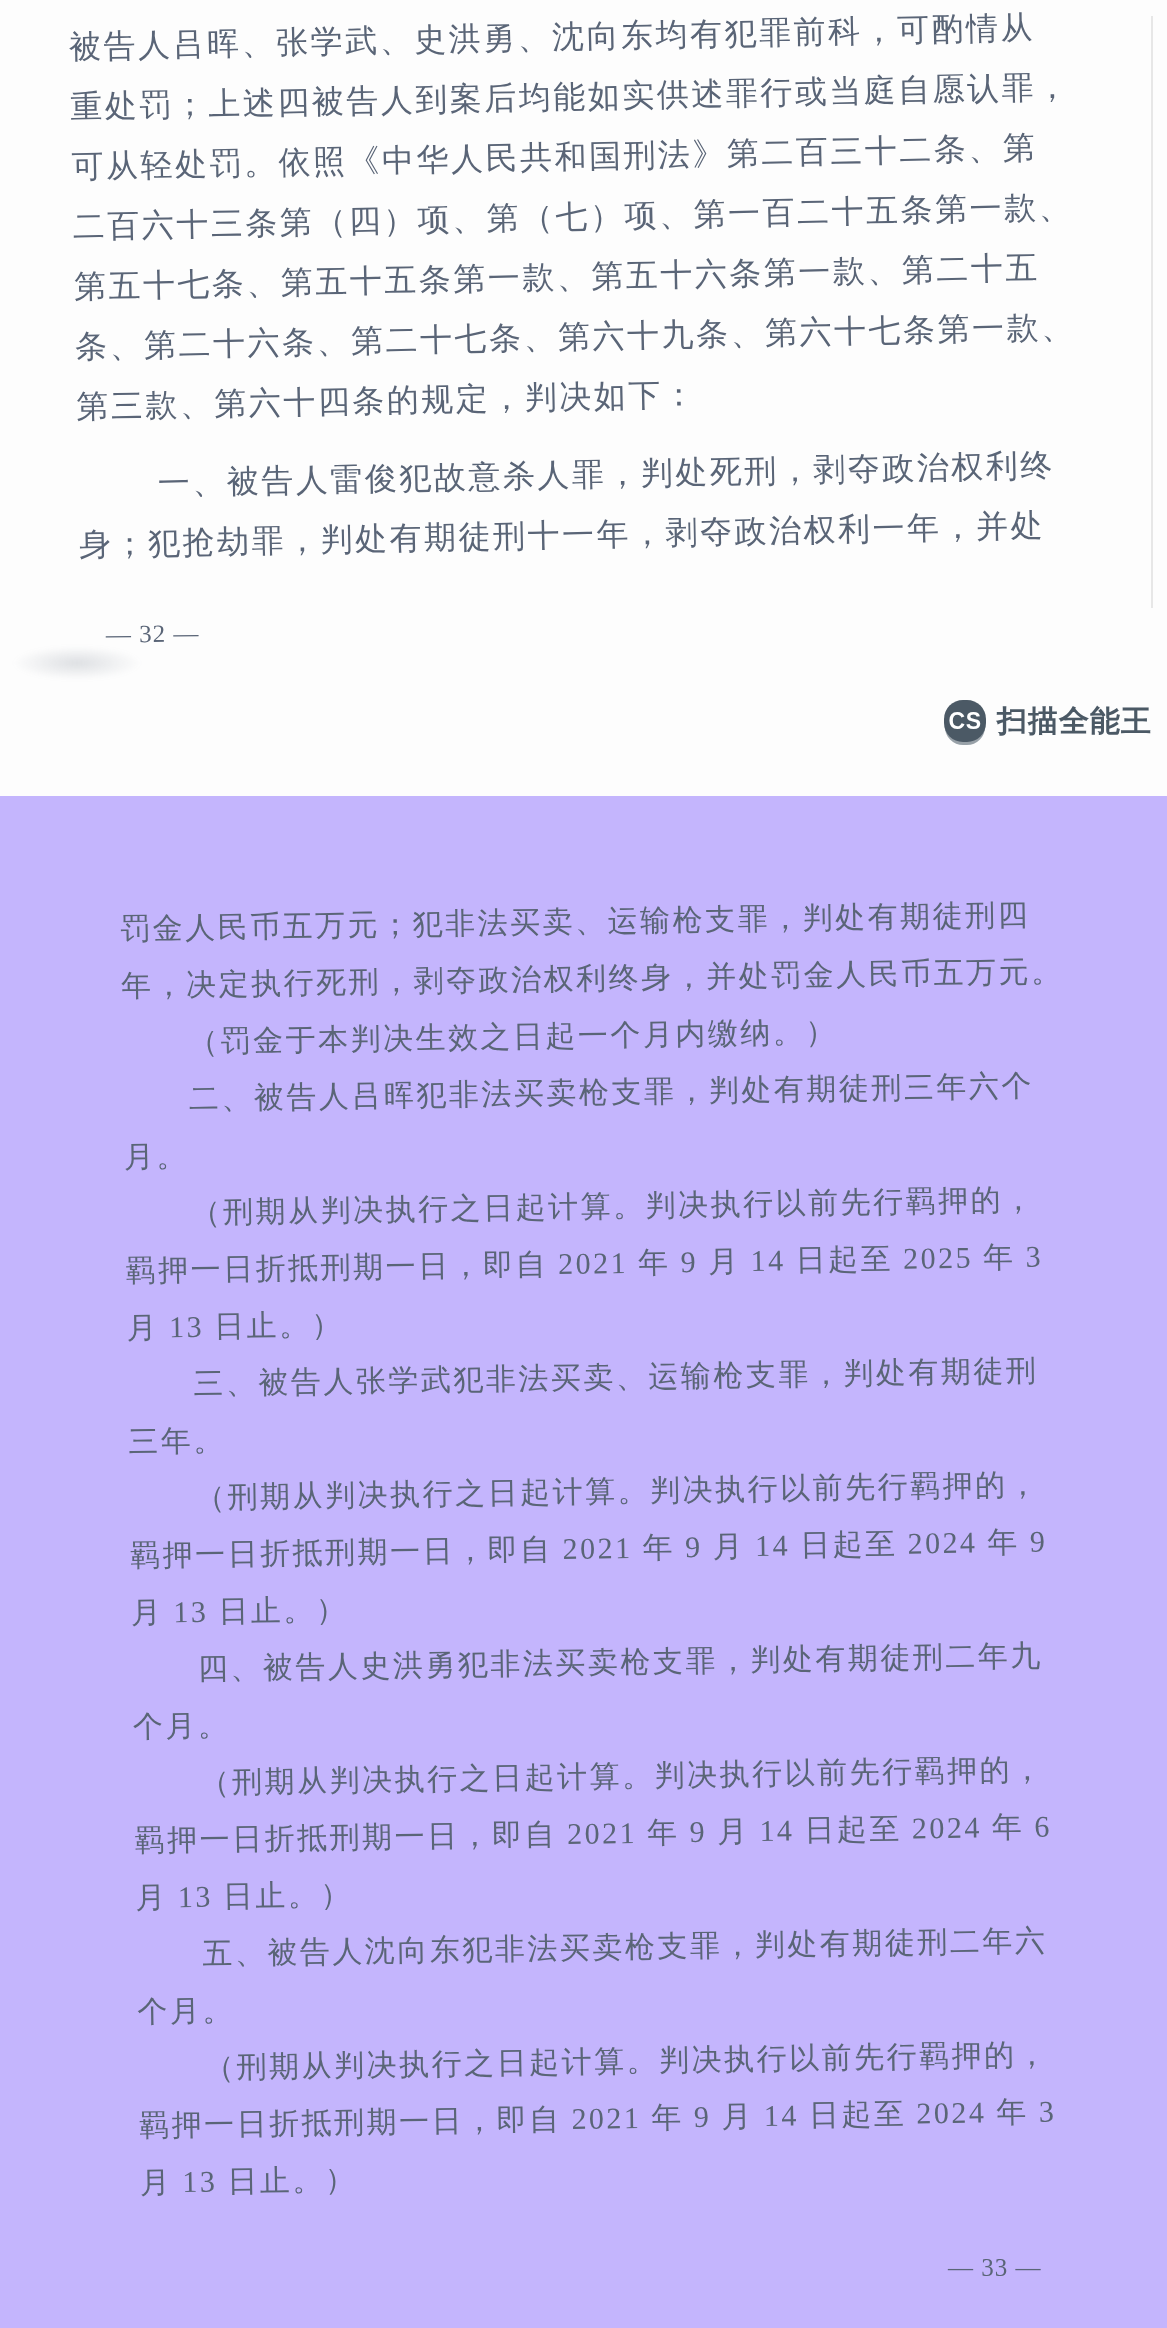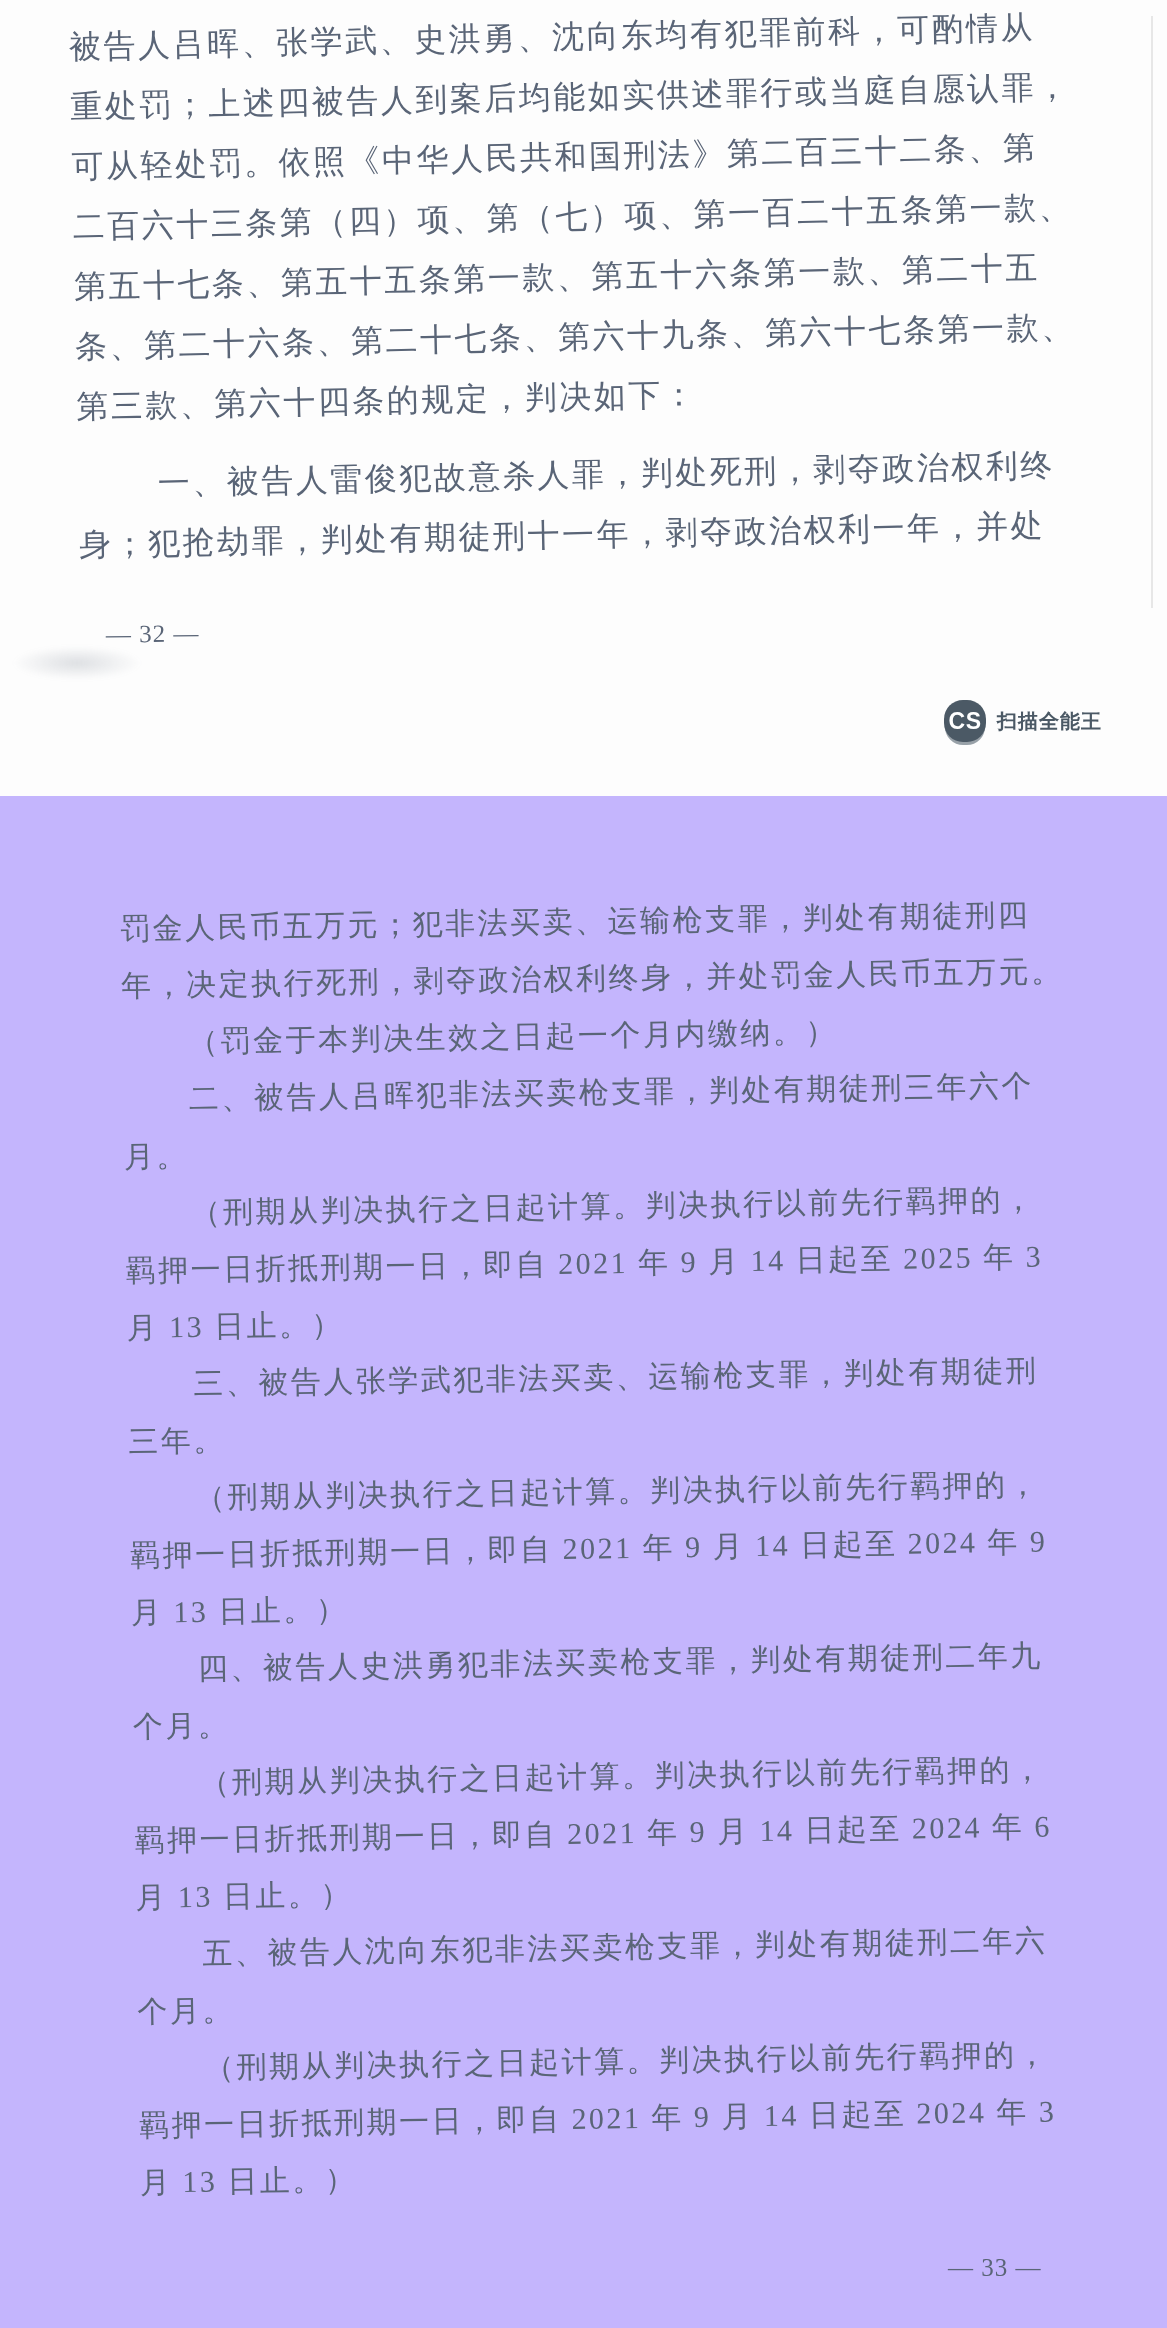--- a/index.html
+++ b/index.html
@@ -43,21 +43,21 @@
   .wm-icon{
     width:42px;height:42px;border-radius:19px;
     background:#4b5965;
     box-shadow:0 4px 0 -1px #98a1a8;
     display:flex;align-items:center;justify-content:center;
     font-family:"Liberation Sans", sans-serif;
     font-weight:bold;font-size:23px;color:#ffffff;letter-spacing:0.5px;
   }
   .wm-label{
     font-family:"Liberation Sans", sans-serif;
-    font-weight:bold;font-size:20px;color:#4b5965;letter-spacing:1px;
+    font-weight:bold;font-size:30px;color:#4b5965;letter-spacing:1px;
     white-space:nowrap;
   }
 
   .edge-line{
     position:absolute;left:1151px;top:16px;width:2px;height:592px;
     background:#e7e7e7;
   }
   .smudge{
     position:absolute;left:12px;top:646px;width:130px;height:34px;
     background:radial-gradient(ellipse at center, rgba(110,120,135,0.22), rgba(110,120,135,0) 70%);

